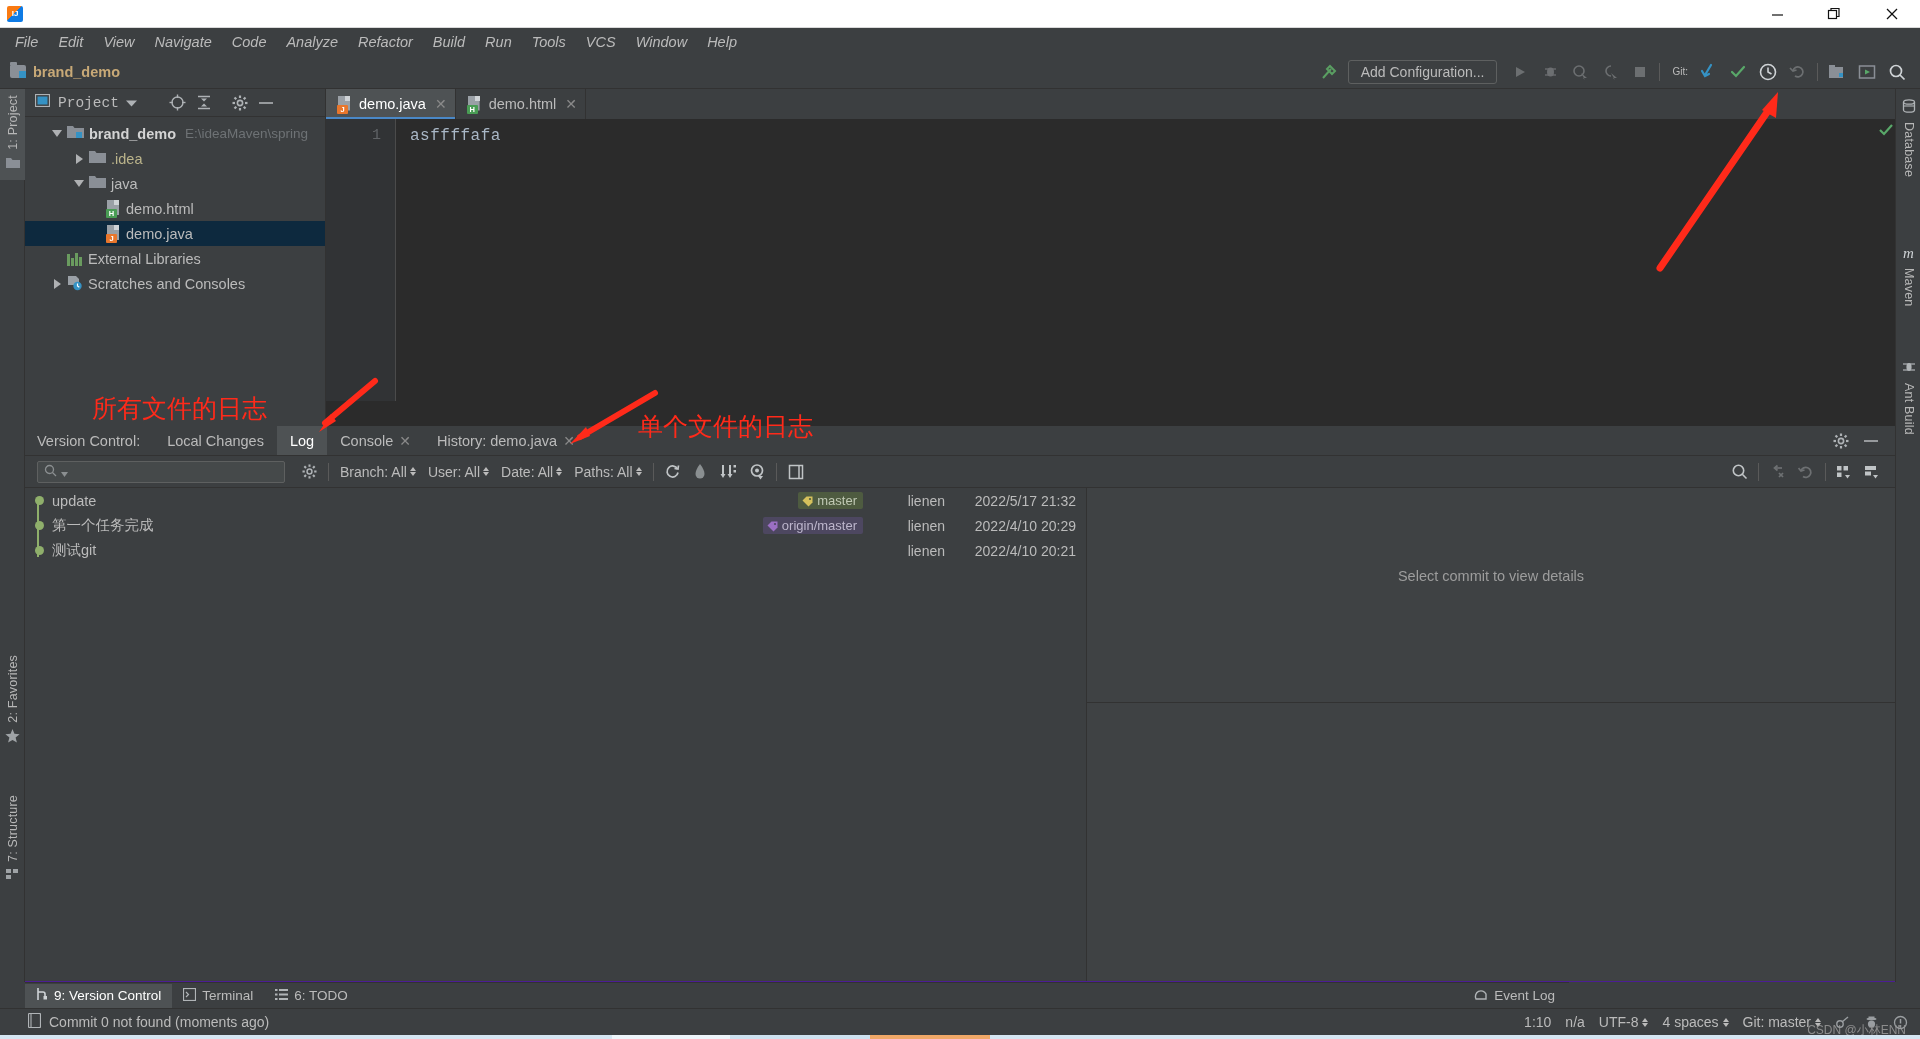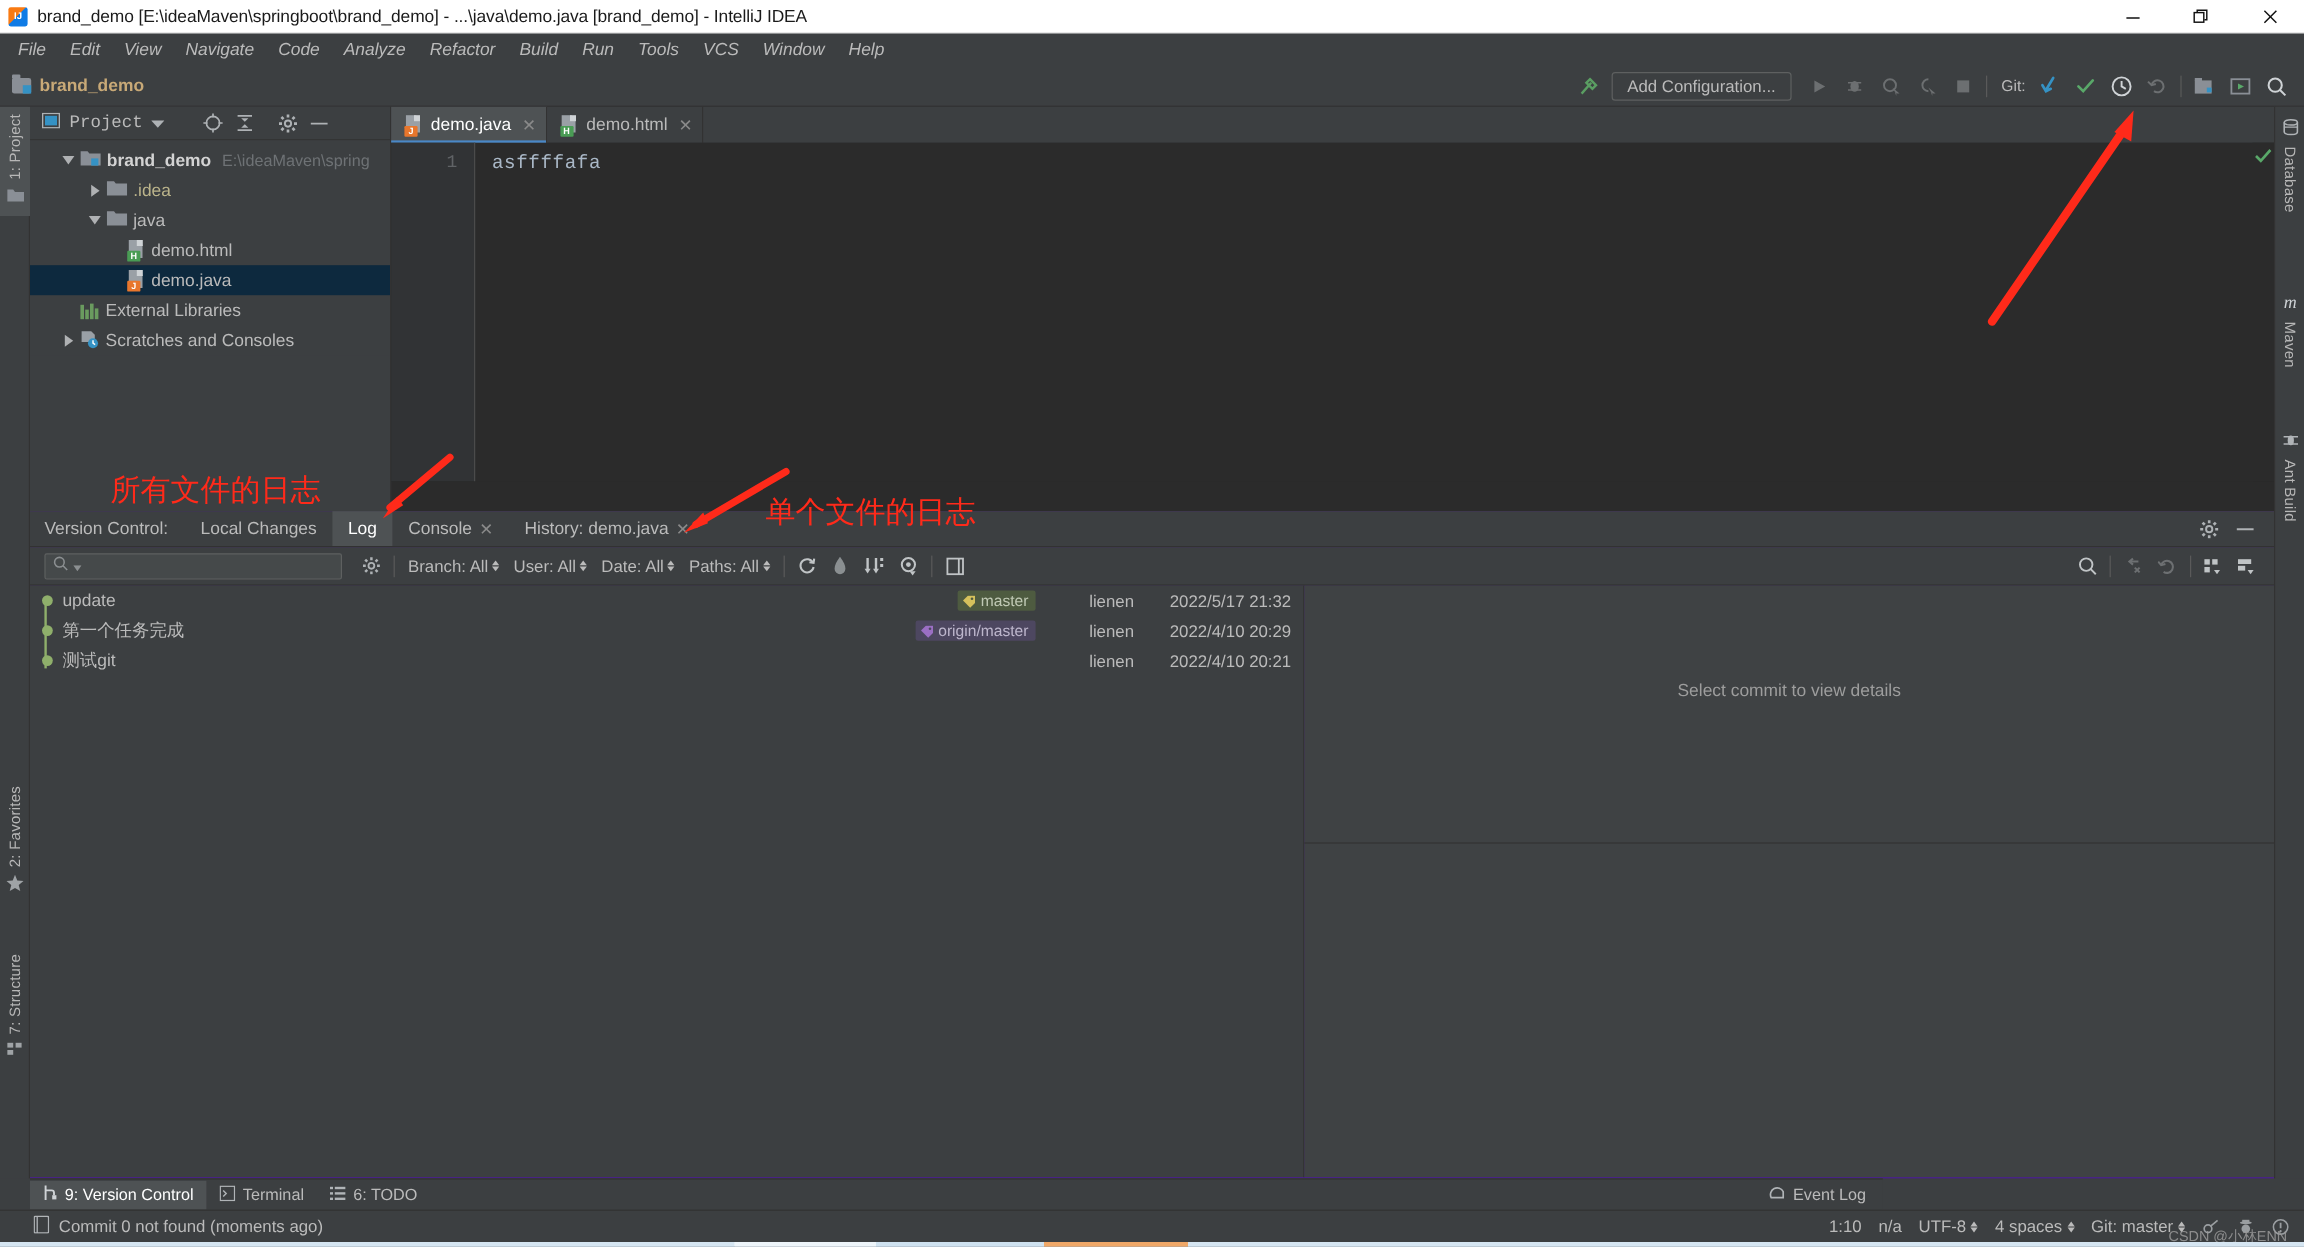--- a/index.html
+++ b/index.html
@@ -65,21 +65,21 @@
   }
   .crumb-text { margin-left: 7px; font-size: 14.5px; color: #c8a977; font-weight: bold; }
 
   .toolbar-right { position: absolute; right: 8px; display: flex; align-items: center; gap: 0; }
   .tb-ico { width: 30px; height: 30px; display: flex; align-items: center; justify-content: center; }
   .addconf {
     height: 24px; padding: 0 12px; border: 1px solid #5e6060; border-radius: 3px;
     display: flex; align-items: center; font-size: 14px; color: #bbbbbb; background: transparent;
     margin: 0 8px 0 4px; white-space: nowrap;
   }
-  .git-label { font-size: 13px; color: #bbbbbb; margin: 0 5px 0 8px; }
+  .git-label { font-size: 10px; color: #bbbbbb; margin: 0 5px 0 8px; }
   .tb-sep { width: 1px; height: 18px; background: #5a5a5a; margin: 0 4px; }
 
   
   .stripe-left {
     position: absolute; left: 0; top: 89px; width: 25px; height: 893px;
     background: #3c3f41; border-right: 1px solid #323232;
   }
   .stripe-btn {
     position: absolute; left: 0; width: 25px;
     display: flex; flex-direction: column; align-items: center;
@@ -286,21 +286,20 @@
     position: absolute; font-size: 12px; color: #9a9a9a; opacity: .85; white-space: nowrap;
   }
 </style>
 </head>
 <body>
 
 <div id="app">
 
   <div class="titlebar">
     <div class="titlebar-icon"></div>
-    <div class="title-text">brand_demo [E:\ideaMaven\springboot\brand_demo] - ...\java\demo.java [brand_demo] - IntelliJ IDEA</div>
     <div class="win-buttons">
       <div class="win-btn">
         <svg width="13" height="13" viewBox="0 0 13 13">
             <line x1="1" y1="7" x2="12" y2="7" stroke="#111" stroke-width="1.2"></line>
           </svg>
       </div>
       <div class="win-btn">
         <svg width="15" height="15" viewBox="0 0 15 15">
           <rect x="1.5" y="3.5" width="8" height="8" fill="none" stroke="#111" stroke-width="1.2"></rect>
           <polyline points="4,3 4,1.5 12,1.5 12,9.5 10,9.5" fill="none" stroke="#111" stroke-width="1.2"></polyline>

